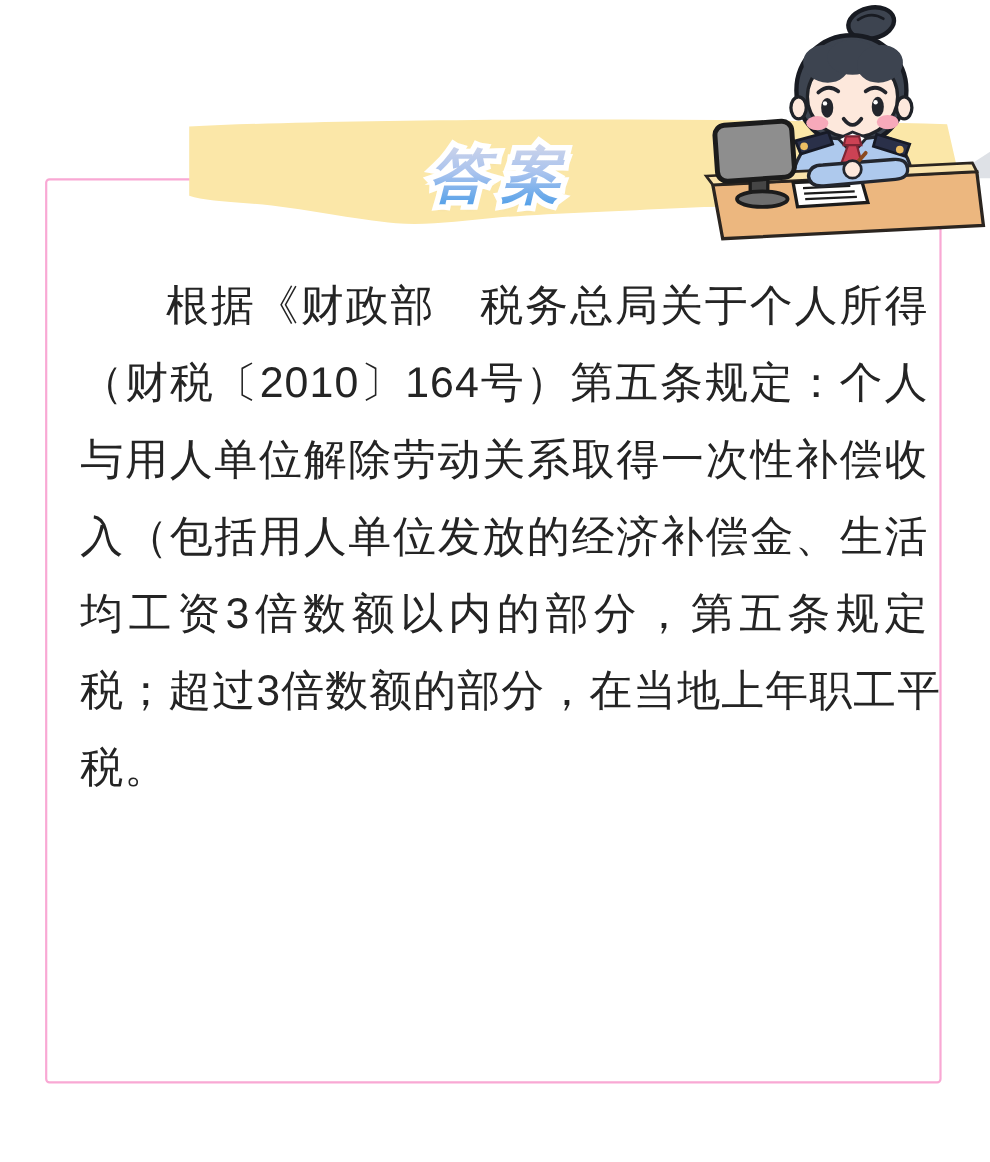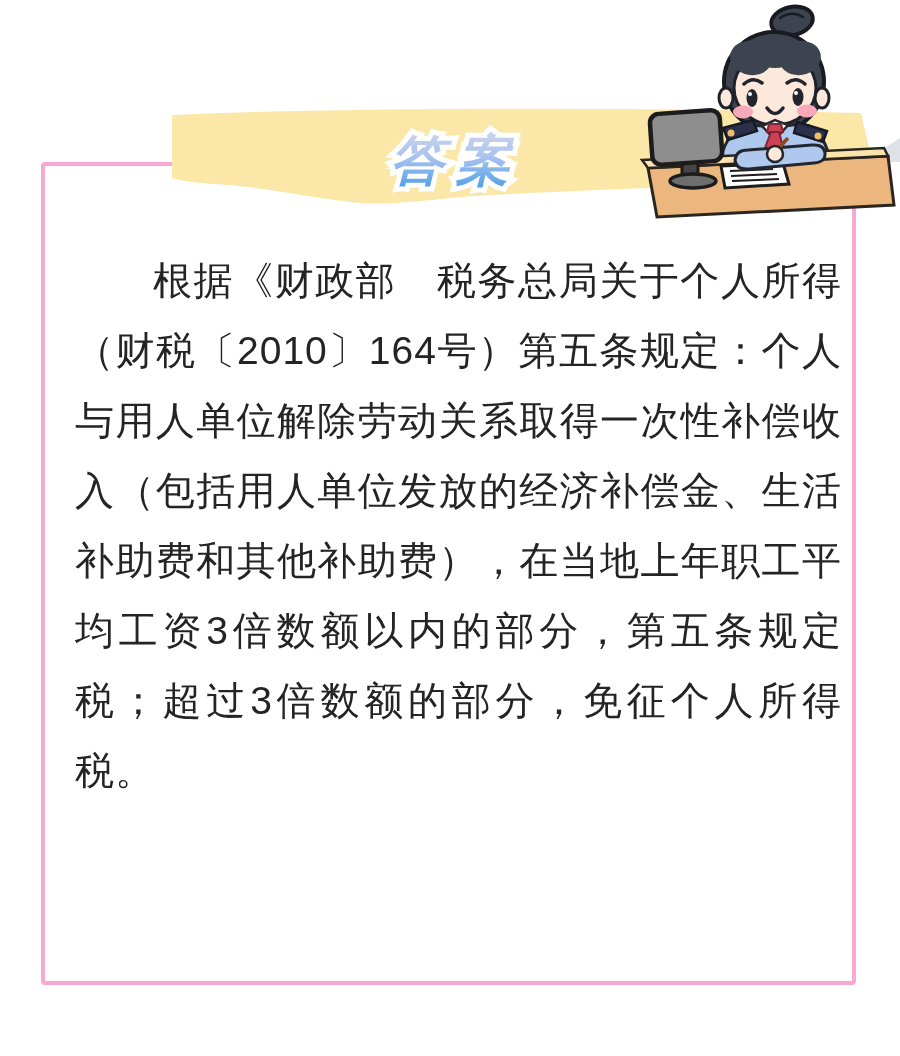--- a/index.html
+++ b/index.html
@@ -1,21 +1,21 @@
 <!DOCTYPE html>
 <html><head>
 <meta charset="utf-8">
 <style>
   html,body{margin:0;padding:0;background:#fff;}
   .page{position:relative;width:900px;height:1056px;background:#ffffff;overflow:hidden;
         font-family:"Liberation Sans",sans-serif;}
 
   
   .answer-box{position:absolute;left:41px;top:162px;width:815px;height:823px;
-      box-sizing:border-box;border:4px solid #f9a8d4;border-radius:4px;background:#fff;
+      box-sizing:border-box;border:2px solid #f9a8d4;border-radius:4px;background:#fff;
       padding:80px 10px 0 30px;z-index:1;overflow:hidden;}
   .line{font-size:39px;line-height:70px;color:#242424;letter-spacing:1px;
         white-space:nowrap;font-weight:400;}
   .just{text-align:justify;text-align-last:justify;text-justify:inter-character;}
   .indent{text-indent:2em;}
 
   
   .banner-svg{position:absolute;left:165px;top:100px;z-index:2;}
   .banner-title{position:absolute;left:366px;top:131px;width:180px;text-align:center;z-index:3;font-style:italic;}
   .banner-title span{display:block;font-size:54px;line-height:58px;font-weight:bold;
@@ -33,23 +33,22 @@
 </head>
 <body>
 
 <div class="page">
 
   <div class="answer-box">
     <div class="line just indent">根据《财政部　税务总局关于个人所得</div>
     <div class="line just">（财税〔2010〕164号）第五条规定：个人</div>
     <div class="line just">与用人单位解除劳动关系取得一次性补偿收</div>
     <div class="line just">入（包括用人单位发放的经济补偿金、生活</div>
-    <div class="line just">补助费和其他补助费），在当地上年职工平</div>
     <div class="line just">均工资3倍数额以内的部分，第五条规定</div>
-    <div class="line just">税；超过3倍数额的部分，免征个人所得</div>
+    <div class="line just">税；超过3倍数额的部分，在当地上年职工平</div>
     <div class="line">税。</div>
   </div>
 
   <svg class="banner-svg" width="715" height="115" viewBox="0 0 715 115">
     <path d="M 7,15
              C 150,8 450,6 696,13
              L 704,48 L 698,88
              C 610,95 530,85 455,89
              C 395,92 330,94 285,98
              C 255,101 225,105 195,103

